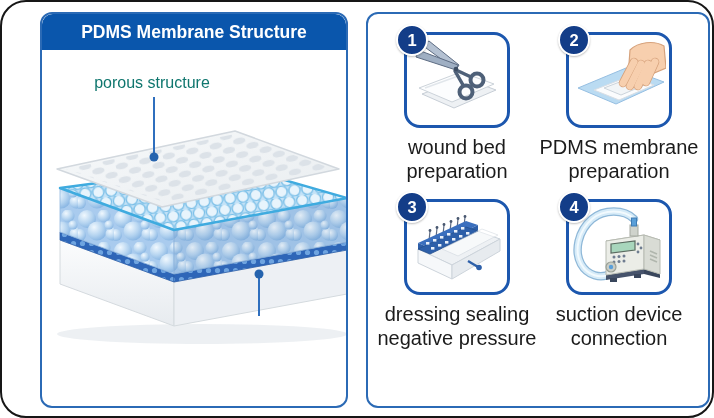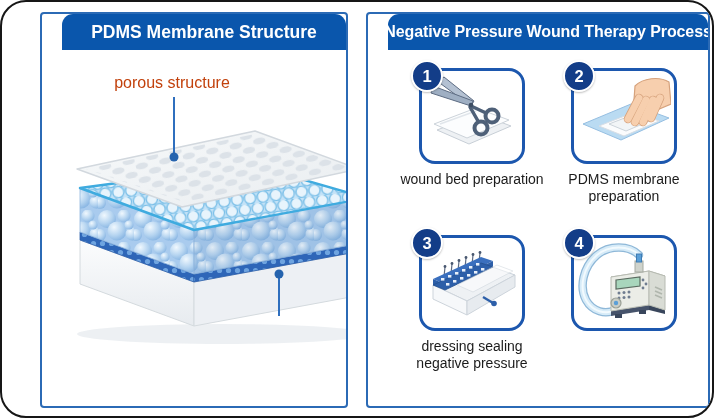--- a/index.html
+++ b/index.html
@@ -2,35 +2,35 @@
 <html><head>
 <meta charset="utf-8">
 <style>
   html,body { margin:0; padding:0; background:#ffffff; font-family:"Liberation Sans", sans-serif; }
   .canvas {
     position:relative; width:714px; height:418px; box-sizing:border-box;
     background:#ffffff; border:2px solid #161616; border-radius:26px; overflow:hidden;
   }
   .panel {
     position:absolute; top:10px; height:396px; box-sizing:border-box;
-    background:#ffffff; border:2px solid #2b6ab5; border-radius:4px; overflow:hidden;padding-left:20px;
+    background:#ffffff; border:2px solid #2b6ab5; border-radius:12px; overflow:hidden;
   }
   .panel.left  { left:38px;  width:308px; }
   .panel.right { left:364px; width:344px; }
   .panel-header {
     height:36px; background:#0a56ac; color:#ffffff; font-weight:bold;
     display:flex; align-items:center; justify-content:center;
     border-radius:11px 11px 0 0; white-space:nowrap;
   }
   .panel.left  .panel-header { font-size:17.5px; }
   .panel.right .panel-header { font-size:16px; letter-spacing:-0.1px; }
   .panel-body { position:relative; width:100%; height:calc(100% - 36px); }
 
   
-  .callout { position:absolute; color:#c2410c; font-size:16px; text-align:center; line-height:1.15; }
+  .callout { position:absolute; color:#0f766e; font-size:16px; text-align:center; line-height:1.15; }
   .callout.porous { left:48px; top:24px; width:124px; }
   .callout.bio    { left:148px; top:268px; width:152px; }
   .illustration-svg { position:absolute; left:0; top:0; }
 
   
   .steps {
     display:grid; grid-template-columns:1fr 1fr; grid-template-rows:1fr 1fr;
     width:100%; height:100%; box-sizing:border-box; padding:18px 8px 4px;
   }
   .step { display:flex; flex-direction:column; align-items:center; }
@@ -39,21 +39,21 @@
     border:3px solid #1c57ae; border-radius:16px; background:#ffffff;
     display:flex; align-items:center; justify-content:center;
   }
   .badge {
     position:absolute; top:-11px; left:-11px; width:28px; height:28px;
     border-radius:50%; background:#133d88; border:2px solid #ffffff;
     color:#ffffff; font-weight:bold; font-size:16.5px;
     display:flex; align-items:center; justify-content:center;
     box-shadow:0 1px 2px rgba(0,0,0,0.25);
   }
-  .step-label { margin-top:7px; font-size:14px; line-height:1.22; color:#1b1b1b; text-align:center; }
+  .step-label { margin-top:7px; font-size:20px; line-height:1.22; color:#1b1b1b; text-align:center; }
   .step-label span { display:block; }
 </style>
 </head>
 <body>
 
 <div class="canvas">
 
   <section class="panel left">
     <div class="panel-header">
       <span>PDMS Membrane Structure</span>
@@ -134,23 +134,20 @@
           <line x1="217" y1="224" x2="217" y2="266"></line>
           <circle cx="217" cy="224" r="4.5" fill="#2563ae" stroke="none"></circle>
         </g>
       </svg>
 
       <div class="callout porous">porous structure</div>
     </div>
   </section>
 
   <section class="panel right">
-    <div class="panel-header">
-      <span>Negative Pressure Wound Therapy Process</span>
-    </div>
     <div class="panel-body">
       <div class="steps">
 
         <div class="step">
           <div class="step-box">
             <span class="badge">1</span>
             <svg width="94" height="80" viewBox="0 0 94 80">
               <polygon points="12,54 54,38 86,50 44,68" fill="#eef1f4" stroke="#c7ced6" stroke-width="1"></polygon>
               <polygon points="9,48 51,32 84,44 42,62" fill="#fcfdfe" stroke="#ccd3da" stroke-width="1"></polygon>
               <line x1="15" y1="48" x2="51" y2="35" stroke="#e1e6eb" stroke-width="1.5"></line>
@@ -290,18 +287,22 @@
                     <line x1="78" y1="48" x2="85" y2="51"></line>
                     <line x1="78" y1="52" x2="85" y2="55"></line>
                 </g>
                 <rect x="58" y="18" width="8" height="11" fill="#cfd3cc" stroke="#a5aaa1" stroke-width="1"></rect>
                 <rect x="59.5" y="11" width="5" height="8" fill="#5a9fd8" stroke="#3e7cb4" stroke-width="1"></rect>
                 <circle cx="39" cy="60" r="5" fill="#c9cdc6" stroke="#9aa096" stroke-width="1.2"></circle>
                 <circle cx="39" cy="60" r="2.2" fill="#5a9fd8"></circle>
               </g>
             </svg>
           </div>
+          <div class="step-label">
+            <span>suction device</span>
+            <span>connection</span>
+          </div>
         </div>
 
       </div>
     </div>
   </section>
 </div>
 
 </body></html>

